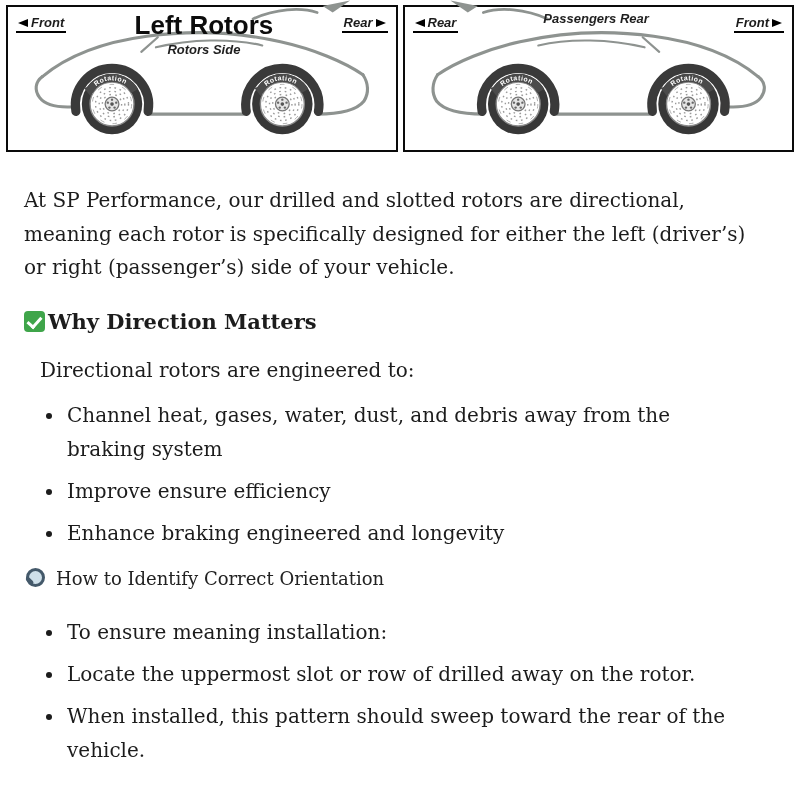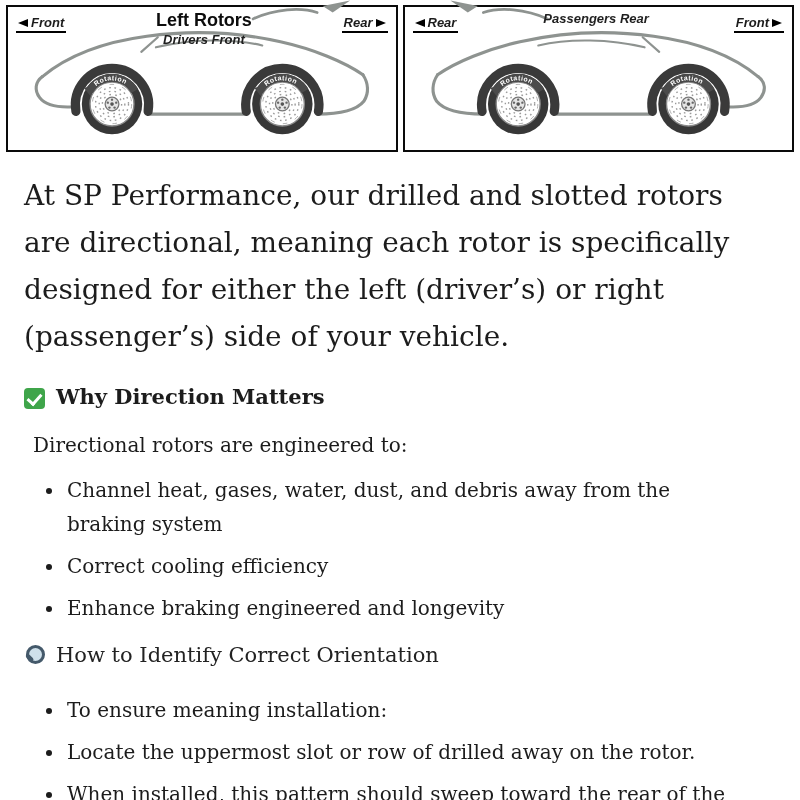--- a/index.html
+++ b/index.html
@@ -30,36 +30,36 @@
     border-bottom: 2.5px solid #000;
     padding: 0 2px 1px 2px;
     font-family: "Liberation Sans", sans-serif;
     font-weight: bold; font-style: italic; font-size: 13px;
     margin-top: 2px;
   }
   .tri { width: 0; height: 0; border-top: 4.5px solid transparent; border-bottom: 4.5px solid transparent; }
   .tri-left  { border-right: 10px solid #000; margin-right: 3px; }
   .tri-right { border-left: 10px solid #000; margin-left: 3px; }
   .panel-titles { text-align: center; font-family: "Liberation Sans", sans-serif; margin-top: -3px; }
-  .panel-title { font-size: 18px; font-weight: bold; color: #0c0c0c; }
+  .panel-title { font-size: 26px; font-weight: bold; color: #0c0c0c; }
   .panel-subtitle { font-size: 13px; font-weight: bold; font-style: italic; color: #1f1f1f; margin-top: 1px; }
   .car-svg { position: absolute; left: 0; right: 0; bottom: 2px; width: 100%; height: 152px; display: block; z-index: 1; }
 
   
   .content { padding: 14px 28px 0 24px; }
-  .intro { font-size: 28px; line-height: 1.68; margin: 6px 0 24px 0; }
+  .intro { font-size: 20px; line-height: 1.68; margin: 18px 0 24px 0; }
   .h-bold {
-    display: flex; align-items: flex-end; gap: 11px;
+    display: flex; align-items: center; gap: 3px;
     font-size: 21px; font-weight: bold; margin: 0 0 24px 0;
   }
   .h-reg {
     display: flex; align-items: center; gap: 11px;
-    font-size: 21px; font-weight: normal; margin: 4px 0 26px 0; color: #222;
-  }
-  .lead { font-size: 20px; margin: 0 0 16px 9px; }
+    font-size: 18px; font-weight: normal; margin: 4px 0 26px 0; color: #222;
+  }
+  .lead { font-size: 20px; margin: 0 0 16px 16px; }
   ul.bullets { margin: 0 0 18px 0; padding-left: 41px; max-width: 706px; list-style: disc; }
   ul.bullets li { font-size: 20px; line-height: 1.7; margin: 8px 0; padding-left: 2px; }
 
   
   .check-icon {
     display: inline-block; flex: none;
     width: 21px; height: 21px; border-radius: 4px;
     background: #3fa54a; position: relative;
   }
   .check-icon::after {
@@ -129,21 +129,21 @@
 <div class="diagram-row">
 
   <div class="panel">
     <div class="panel-header">
       <div class="dir-label">
         <span class="tri tri-left"></span>
         <span>Front</span>
       </div>
       <div class="panel-titles">
         <div class="panel-title">Left Rotors</div>
-        <div class="panel-subtitle">Drivers Front</div>
+        <div class="panel-subtitle">Rotors Side</div>
       </div>
       <div class="dir-label">
         <span>Rear</span>
         <span class="tri tri-right"></span>
       </div>
     </div>
     <svg class="car-svg" viewBox="0 0 380 166" preserveAspectRatio="xMidYMax meet" xmlns="http://www.w3.org/2000/svg" xmlns:xlink="http://www.w3.org/1999/xlink">
       <use href="#car-art" xlink:href="#car-art"></use>
       <use href="#wheel-unit" xlink:href="#wheel-unit" x="92" y="118"></use>
       <use href="#wheel-unit" xlink:href="#wheel-unit" x="278" y="118"></use>
@@ -179,21 +179,21 @@
 
   <h2 class="h-bold">
     <span class="check-icon"></span>
     <span>Why Direction Matters</span>
   </h2>
 
   <p class="lead">Directional rotors are engineered to:</p>
 
   <ul class="bullets">
     <li>Channel heat, gases, water, dust, and debris away from the braking system</li>
-    <li>Correct cooling efficiency</li>
+    <li>Improve ensure efficiency</li>
     <li>Enhance braking engineered and longevity</li>
   </ul>
 
   <h3 class="h-reg">
     <span class="mag-icon"></span>
     <span>How to Identify Correct Orientation</span>
   </h3>
 
   <ul class="bullets">
     <li>To ensure meaning installation:</li>

